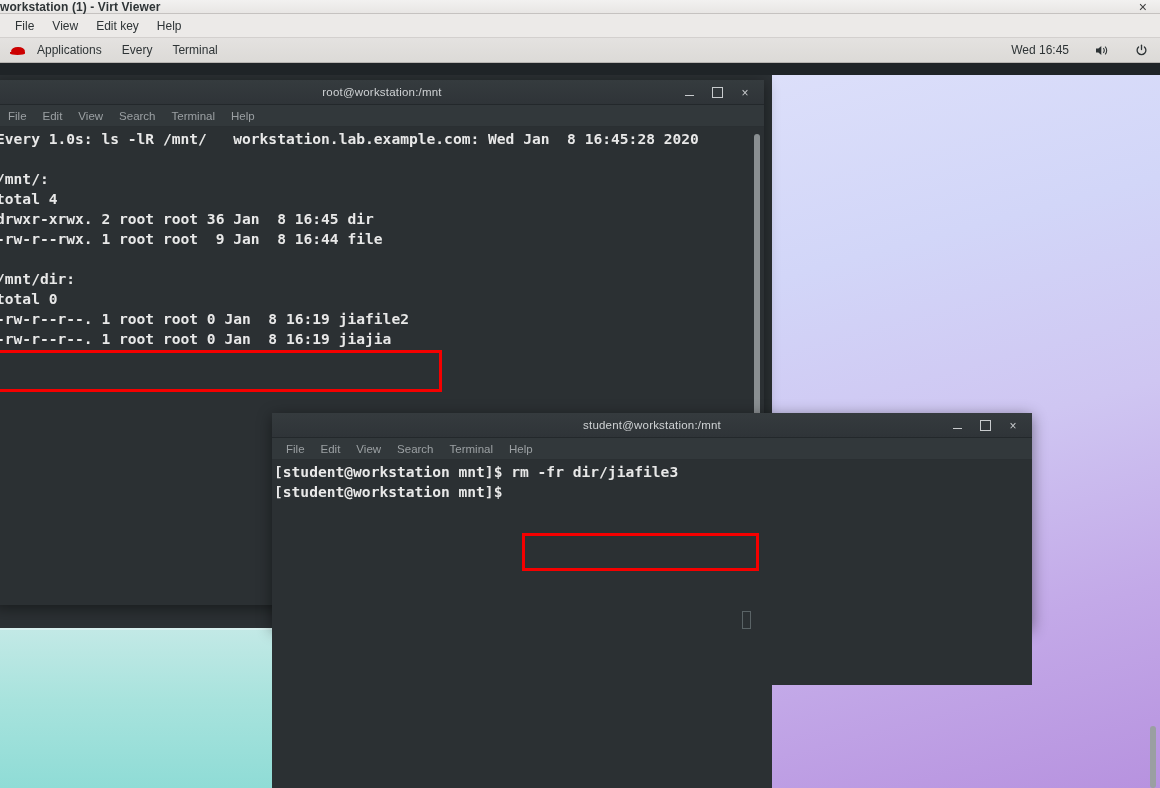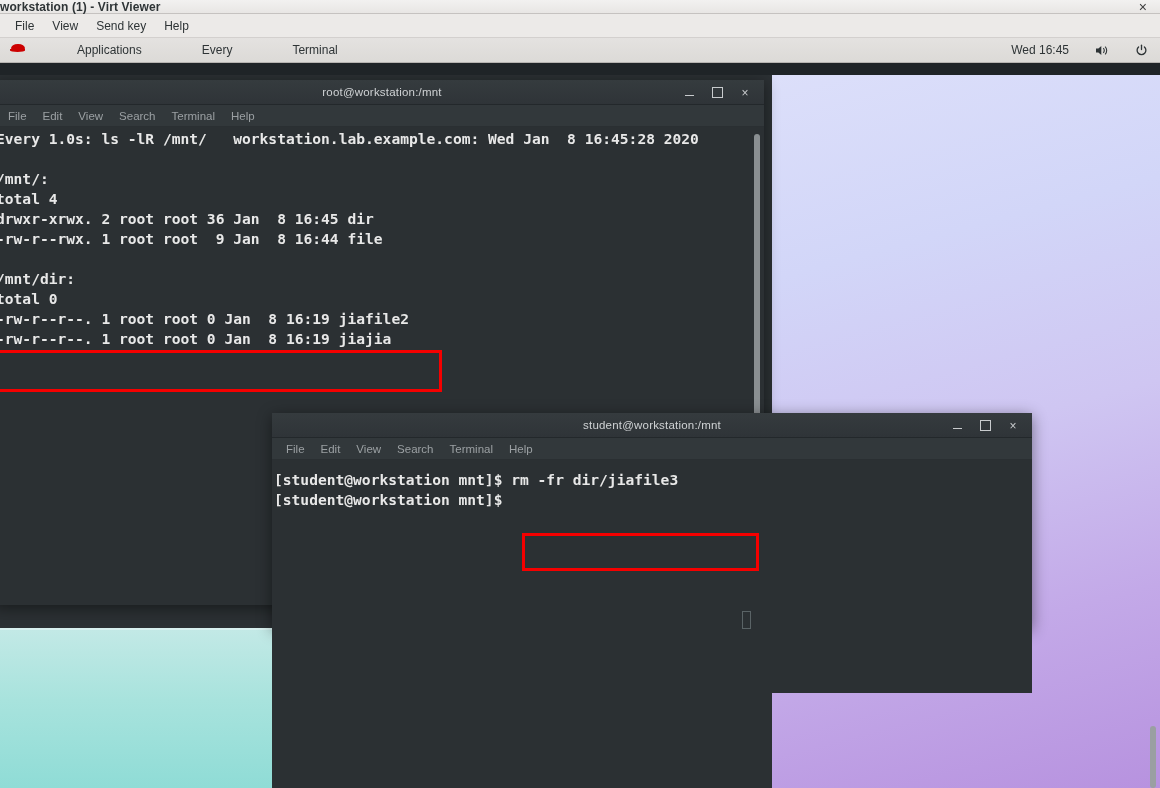--- a/index.html
+++ b/index.html
@@ -59,21 +59,21 @@
   
   .gnome-panel {
     height: 25px;
     background: linear-gradient(to bottom, #e4e2e0, #dcdad7);
     border-bottom: 1px solid #b7b4b1;
     display: flex;
     align-items: center;
     padding: 0 8px;
     position: relative;
   }
-  .gnome-left { display: flex; align-items: flex-start; gap: 40px; }
+  .gnome-left { display: flex; align-items: center; }
   .gp-item {
     font-size: 12px;
     color: #2e3436;
     padding: 2px 10px;
     cursor: pointer;
     white-space: nowrap;
   }
   .rh-logo {
     width: 16px; height: 12px;
     position: relative;
@@ -242,21 +242,21 @@
   #term1 .term-titlebar { padding-left: 6px; }
   #term1 .term-body { height: 478px; }
 
   
   #term2 {
     left: 272px;
     top: 338px;
     width: 760px;
     height: 215px;
   }
-  #term2 .term-body { height: 225px; margin-top: 8px; }
+  #term2 .term-body { height: 225px; }
 
   
   .annot {
     position: absolute;
     border: 3px solid #f50000;
     pointer-events: none;
   }
   #annot1 { left: -4px; top: 270px; width: 452px; height: 42px; }
   #annot2 { left: 250px; top: 120px; width: 237px; height: 38px; }
 
@@ -286,21 +286,21 @@
 <body>
 
 <div class="vv-titlebar">
   <span class="vv-title">workstation (1) - Virt Viewer</span>
   <span class="vv-close">×</span>
 </div>
 
 <div class="vv-menubar">
   <span class="mi">File</span>
   <span class="mi">View</span>
-  <span class="mi">Send key</span>
+  <span class="mi">Edit key</span>
   <span class="mi">Help</span>
 </div>
 
 <div class="gnome-panel">
   <div class="gnome-left">
     <span class="rh-logo">
       <span class="cap"></span>
         <span class="brim"></span>
     </span>
     <span class="gp-item">Applications</span>

